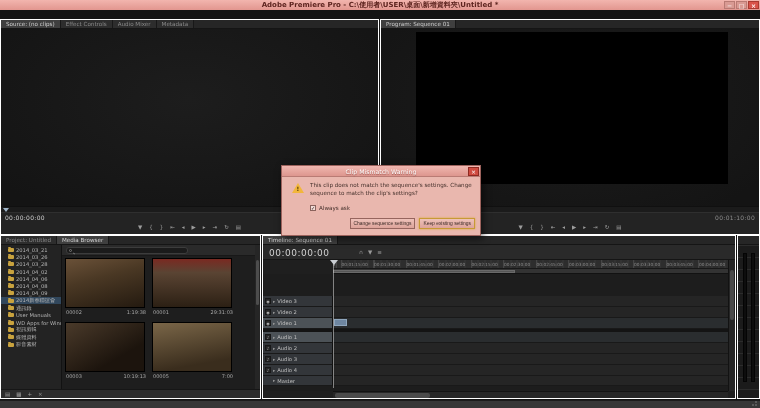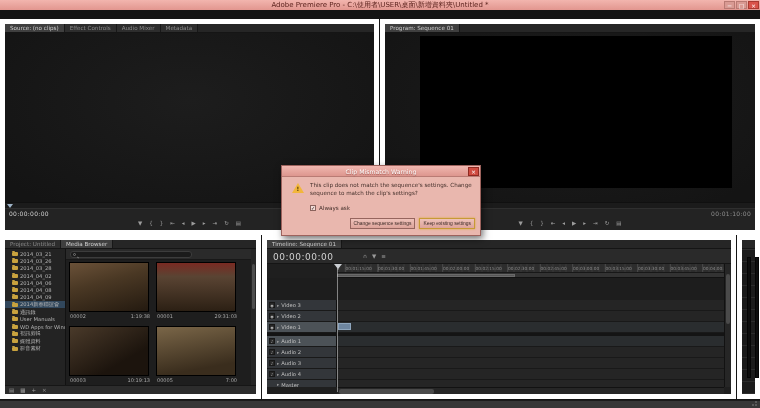--- a/index.html
+++ b/index.html
@@ -4,32 +4,32 @@
 <style>
   * { margin:0; padding:0; box-sizing:border-box; }
   html,body { background:#555; }
   #app {
     position:relative; width:760px; height:408px; overflow:hidden;
     background:#141414; font-family:"DejaVu Sans","Liberation Sans",sans-serif;
     user-select:none;
   }
   
   .titlebar { position:absolute; left:0; top:0; width:100%; height:10px;
-    background:linear-gradient(#f2b5ae,#e2968f); display:flex; align-items:flex-end; justify-content:center; }
+    background:linear-gradient(#f2b5ae,#e2968f); display:flex; align-items:flex-end; justify-content:center;font-weight:bold; }
   .title-text { font-size:7px; color:#5d241f; line-height:10px; white-space:nowrap; }
   .win-btns { position:absolute; right:1px; top:1px; display:flex; gap:1px; }
   .win-btn { width:11px; height:8px; font-size:6px; line-height:7px; text-align:center;
     color:#fff; background:#d99a93; border:1px solid #b97a73; }
   .win-btn.close { background:#d9534a; border-color:#a93a32; }
   
   .menubar { position:absolute; top:10px; left:0; width:100%; height:9px; background:#3b3b3b;
     border-bottom:1px solid #262626; display:flex; align-items:center; padding-left:2px; }
   .menu-item { font-size:6.5px; color:#c9c9c9; padding:0 4px; line-height:9px; }
   
-  .panel { position:absolute; background:#1f1f1f; border:5px solid #ffffff; }
+  .panel { position:absolute; background:#1f1f1f; border:1px solid #ffffff; }
   .tabs { position:absolute; left:0; top:0; right:0; height:9px; background:#262626;
     border-bottom:1px solid #151515; display:flex; overflow:hidden; }
   .tab { font-size:5.6px; color:#8a8a8a; line-height:9px; padding:0 5px; background:#2d2d2d;
     border-right:1px solid #181818; white-space:nowrap; }
   .tab.active { background:#3f3f3f; color:#d0d0d0; }
   
   #source-panel { left:0; top:19px; width:379px; height:216px; }
   #program-panel { left:380px; top:19px; width:380px; height:216px; }
   .mon-content { position:absolute; left:0; top:9px; right:0; bottom:28px;
     background:radial-gradient(ellipse at 50% 40%, #1d1d1d 0%, #141414 90%); }

